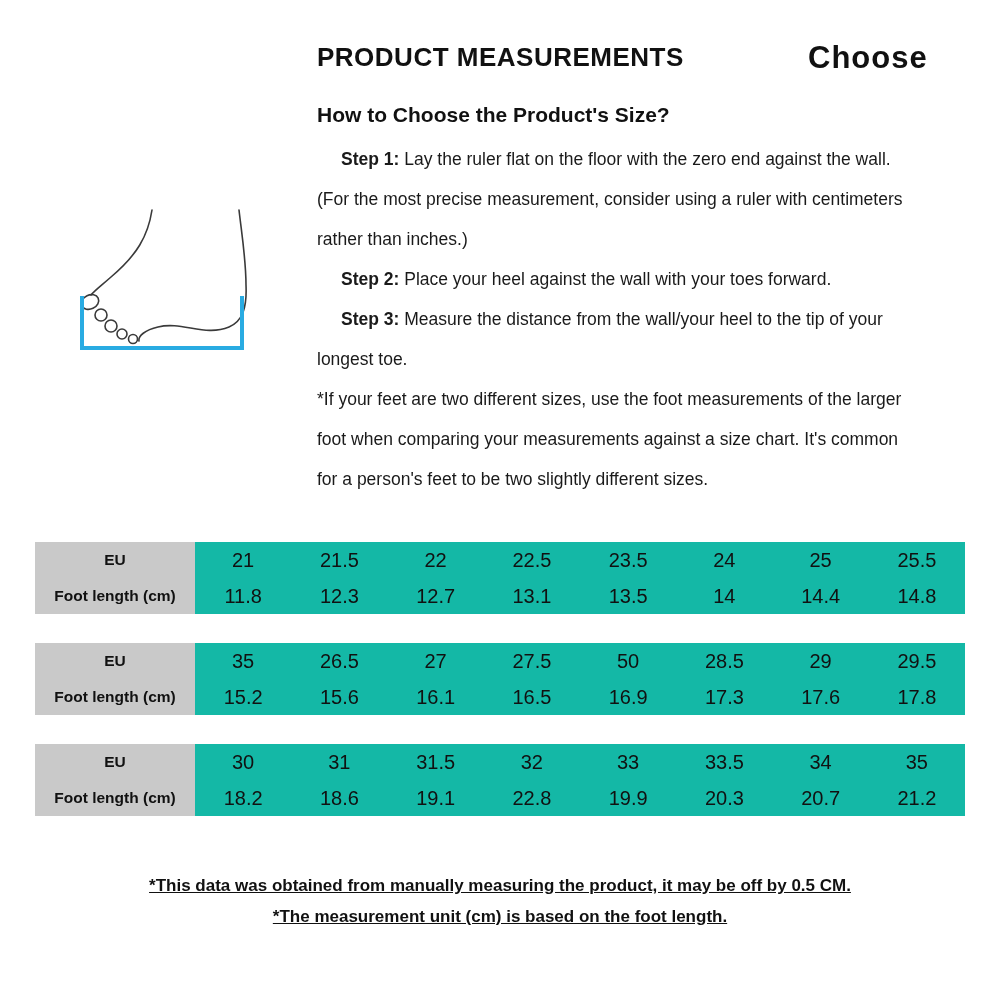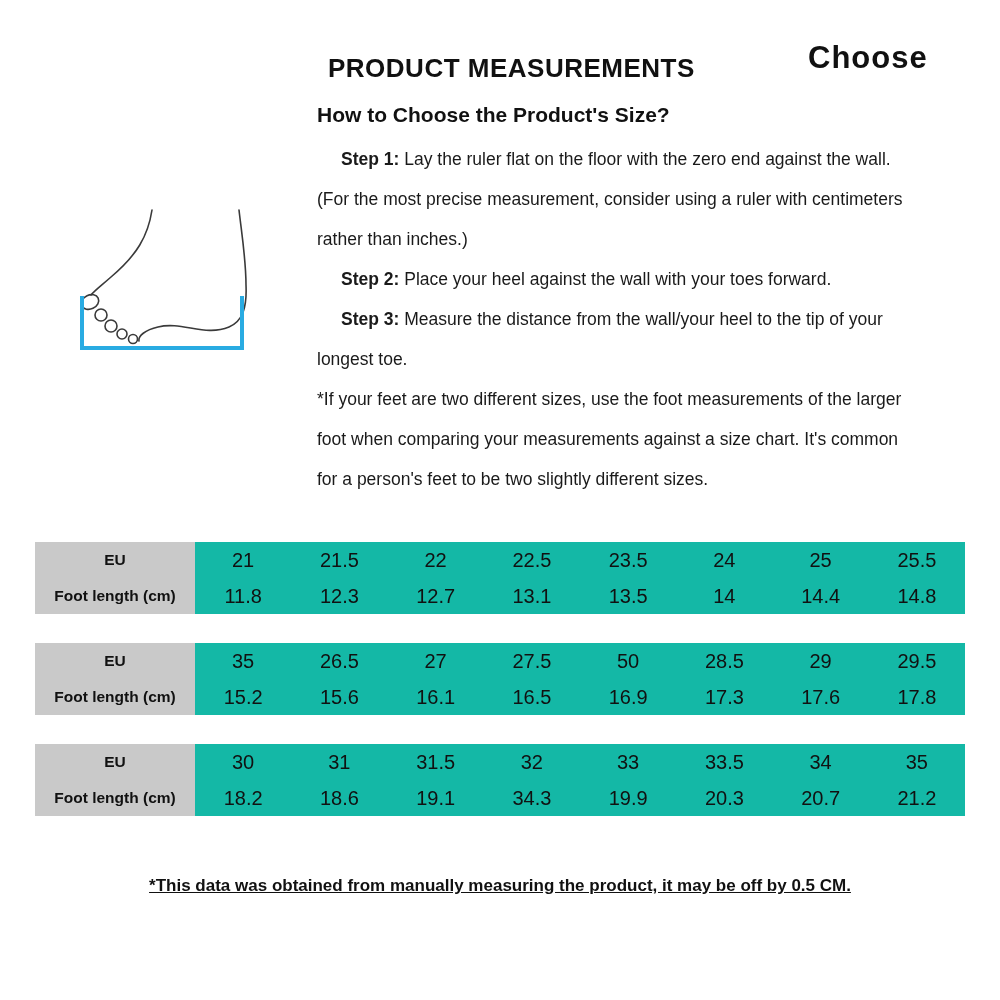--- a/index.html
+++ b/index.html
@@ -1,21 +1,21 @@
 <!DOCTYPE html>
 <html><head>
 <meta charset="utf-8">
 <style>
   html,body { margin:0; padding:0; background:#ffffff; }
   .page {
     position:relative; width:1000px; height:1000px; background:#ffffff;
     font-family:"Liberation Sans", sans-serif; color:#1a1a1a; overflow:hidden;
   }
   .title {
-    position:absolute; left:317px; top:42px; margin:11px;
+    position:absolute; left:317px; top:42px; margin:0;
     font-size:26px; font-weight:800; letter-spacing:0.5px; color:#111;
   }
   .logo {
     position:absolute; left:808px; top:40px; margin:0;
     font-size:31px; font-weight:800; letter-spacing:1px; color:#111;
   }
   .howto {
     position:absolute; left:317px; top:103px; margin:0;
     font-size:21px; font-weight:800; color:#111;
   }
@@ -130,24 +130,25 @@
       <div class="cell">31.5</div>
       <div class="cell">32</div>
       <div class="cell">33</div>
       <div class="cell">33.5</div>
       <div class="cell">34</div>
       <div class="cell">35</div>
       <div class="hcell">Foot length (cm)</div>
       <div class="cell">18.2</div>
       <div class="cell">18.6</div>
       <div class="cell">19.1</div>
-      <div class="cell">34.3</div>
+      <div class="cell">22.8</div>
       <div class="cell">19.9</div>
       <div class="cell">20.3</div>
       <div class="cell">20.7</div>
       <div class="cell">21.2</div>
     </div>
 
   <div class="footnotes">
     <p>*This data was obtained from manually measuring the product, it may be off by 0.5 CM.</p>
+    <p>*The measurement unit (cm) is based on the foot length.</p>
   </div>
 
 </div>
 
 </body></html>

